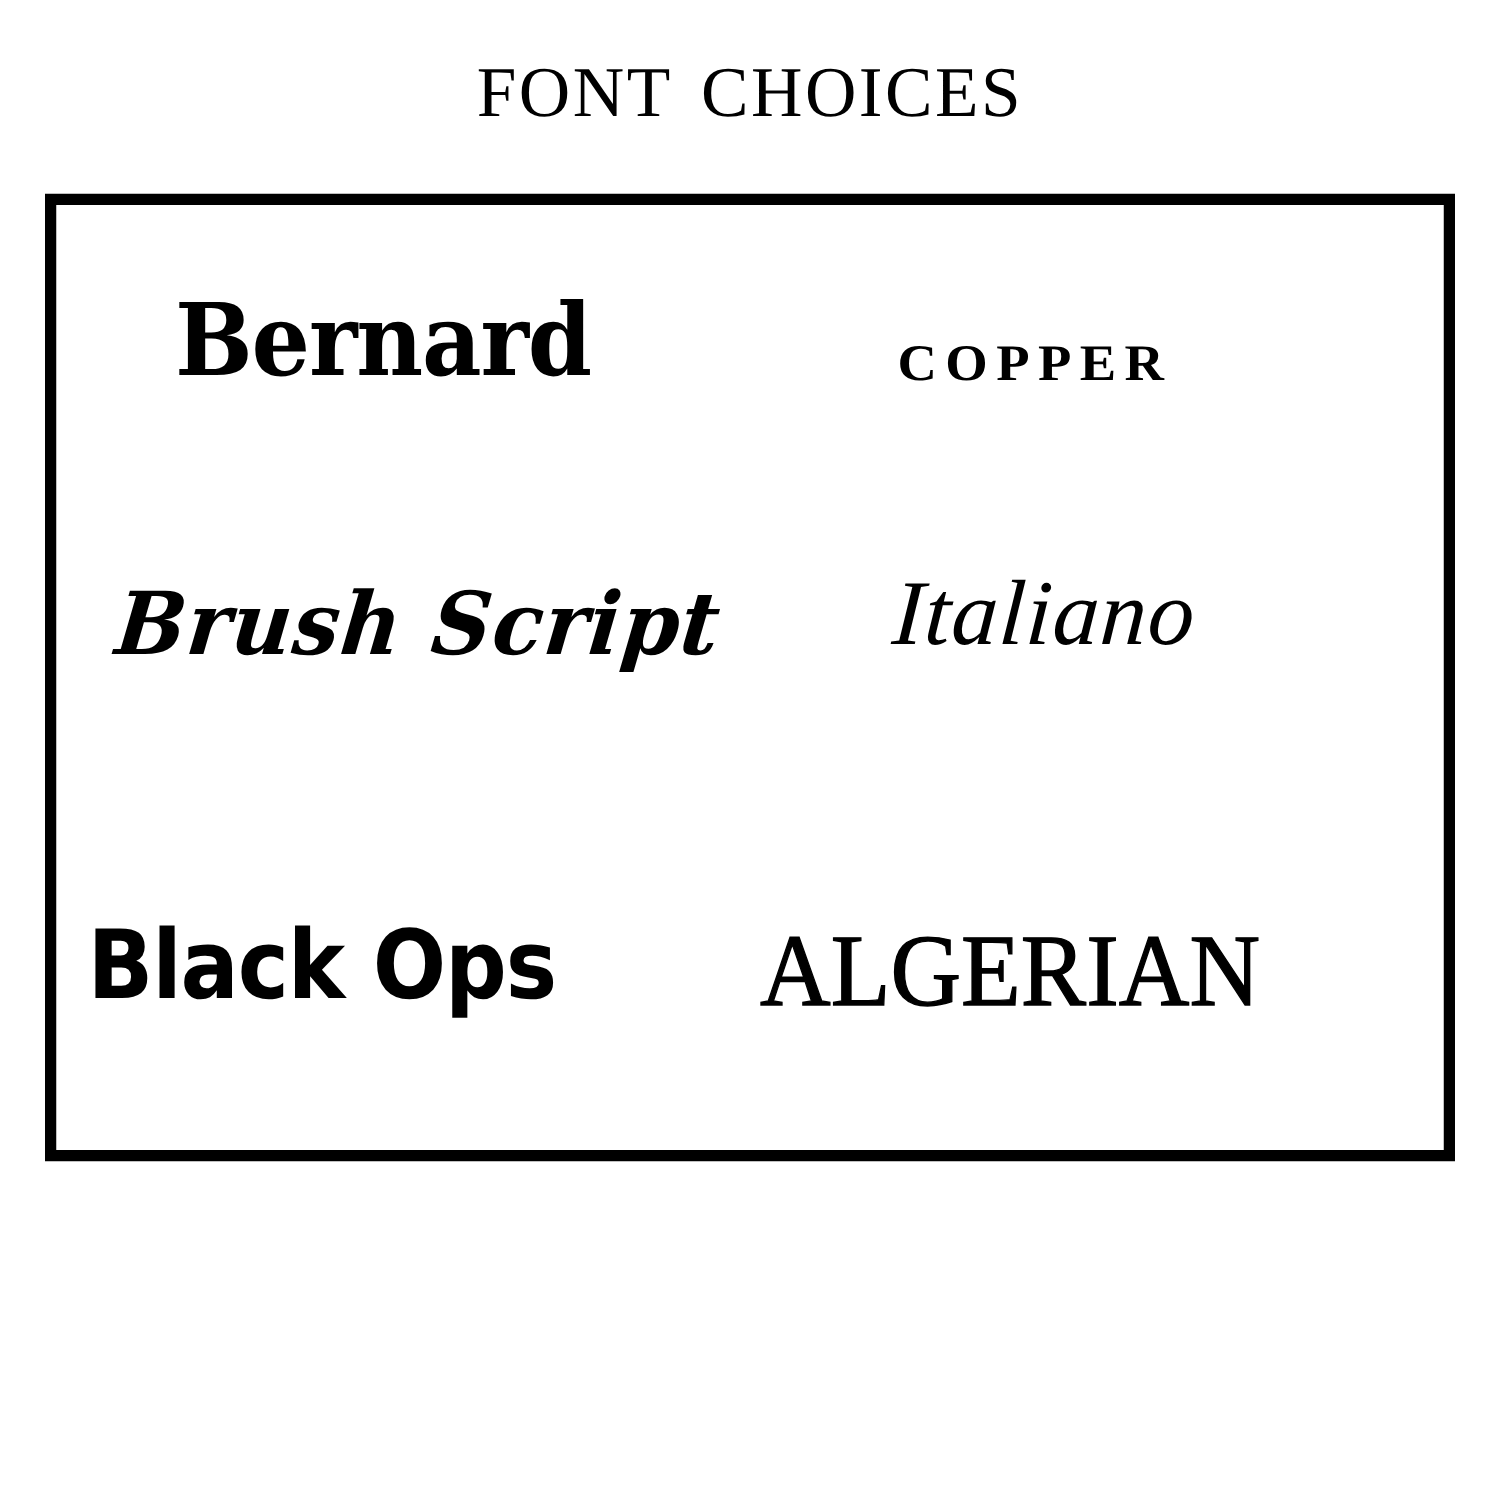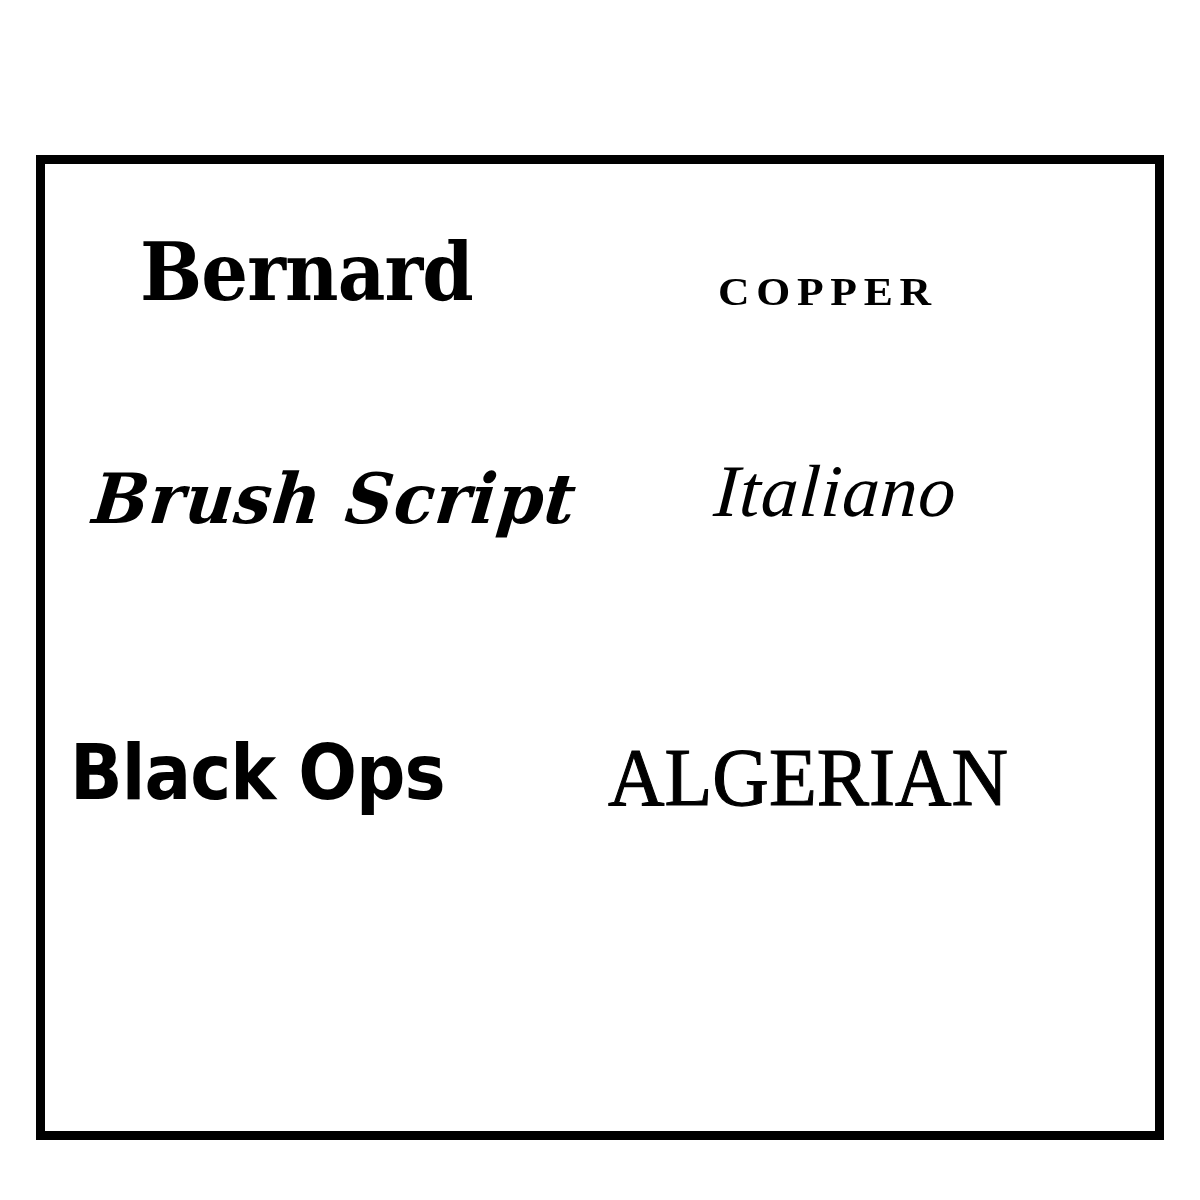--- a/index.html
+++ b/index.html
@@ -39,21 +39,21 @@
     color: #000000;
     white-space: nowrap;
   }
 
   
   .panel {
     position: absolute;
     left: 36px;
     top: 155px;
     width: 1128px;
-    height: 985px;
+    height: 774px;
     border: 9px solid #000000;
     box-sizing: border-box;
     background: #ffffff;
   }
 
   .sample {
     position: absolute;
     white-space: nowrap;
     color: #000000;
     line-height: 1;
@@ -145,20 +145,21 @@
     font-weight: 400;
     font-size: 76px;
     letter-spacing: 0px;
   }
 </style>
 </head>
 <body>
 
 <div class="page">
 
+  <div class="title">Font Choices</div>
 
   <div class="panel">
 
     <div class="sample s-bernard">Bernard</div>
 
     <div class="sample s-copper">Copper</div>
 
     <div class="sample s-brush">Brush Script</div>
 
     <div class="sample s-italiano">Italiano</div>

